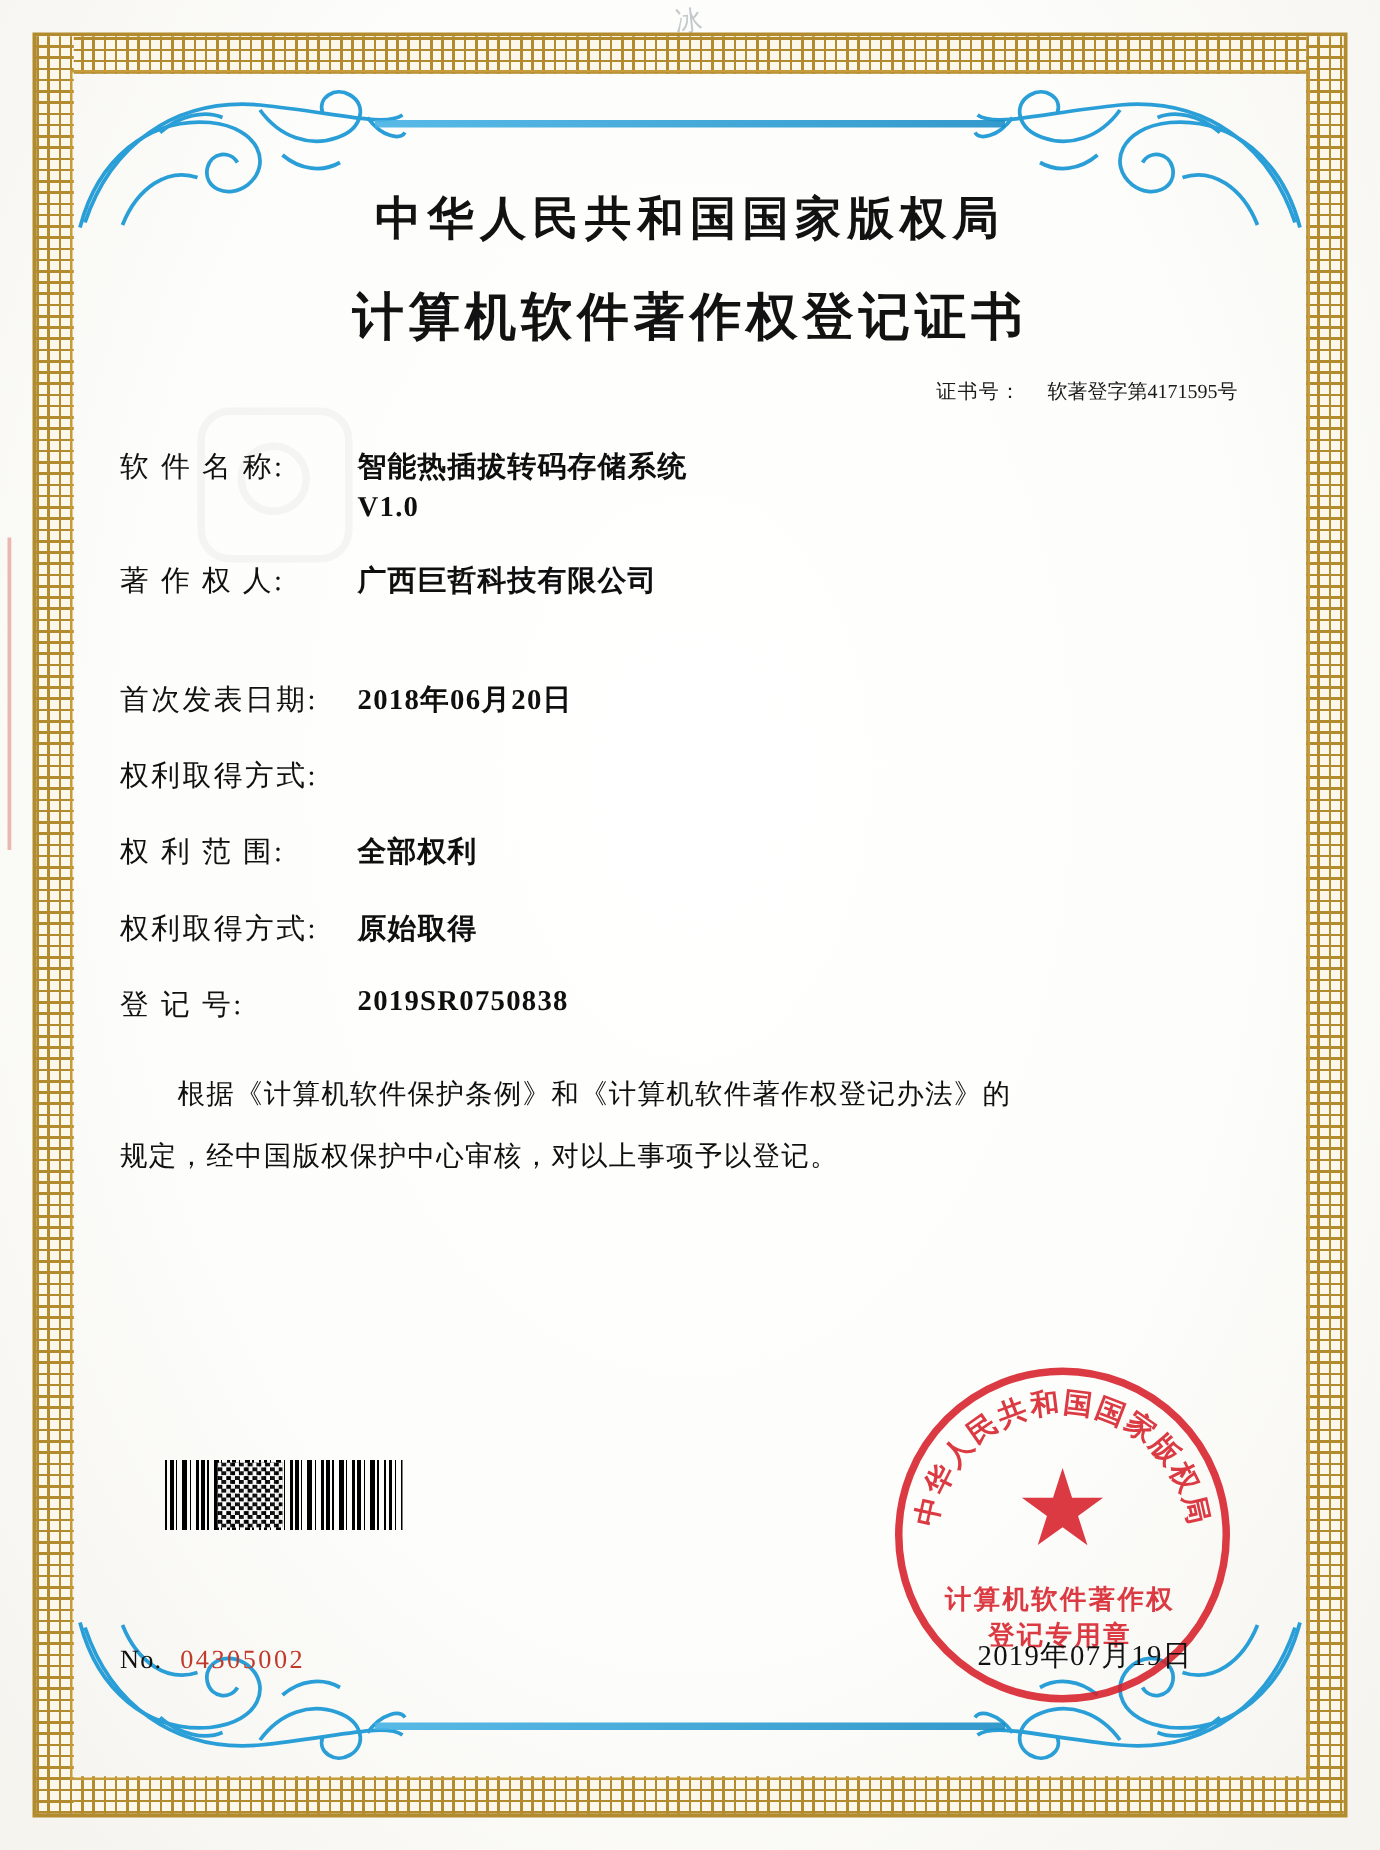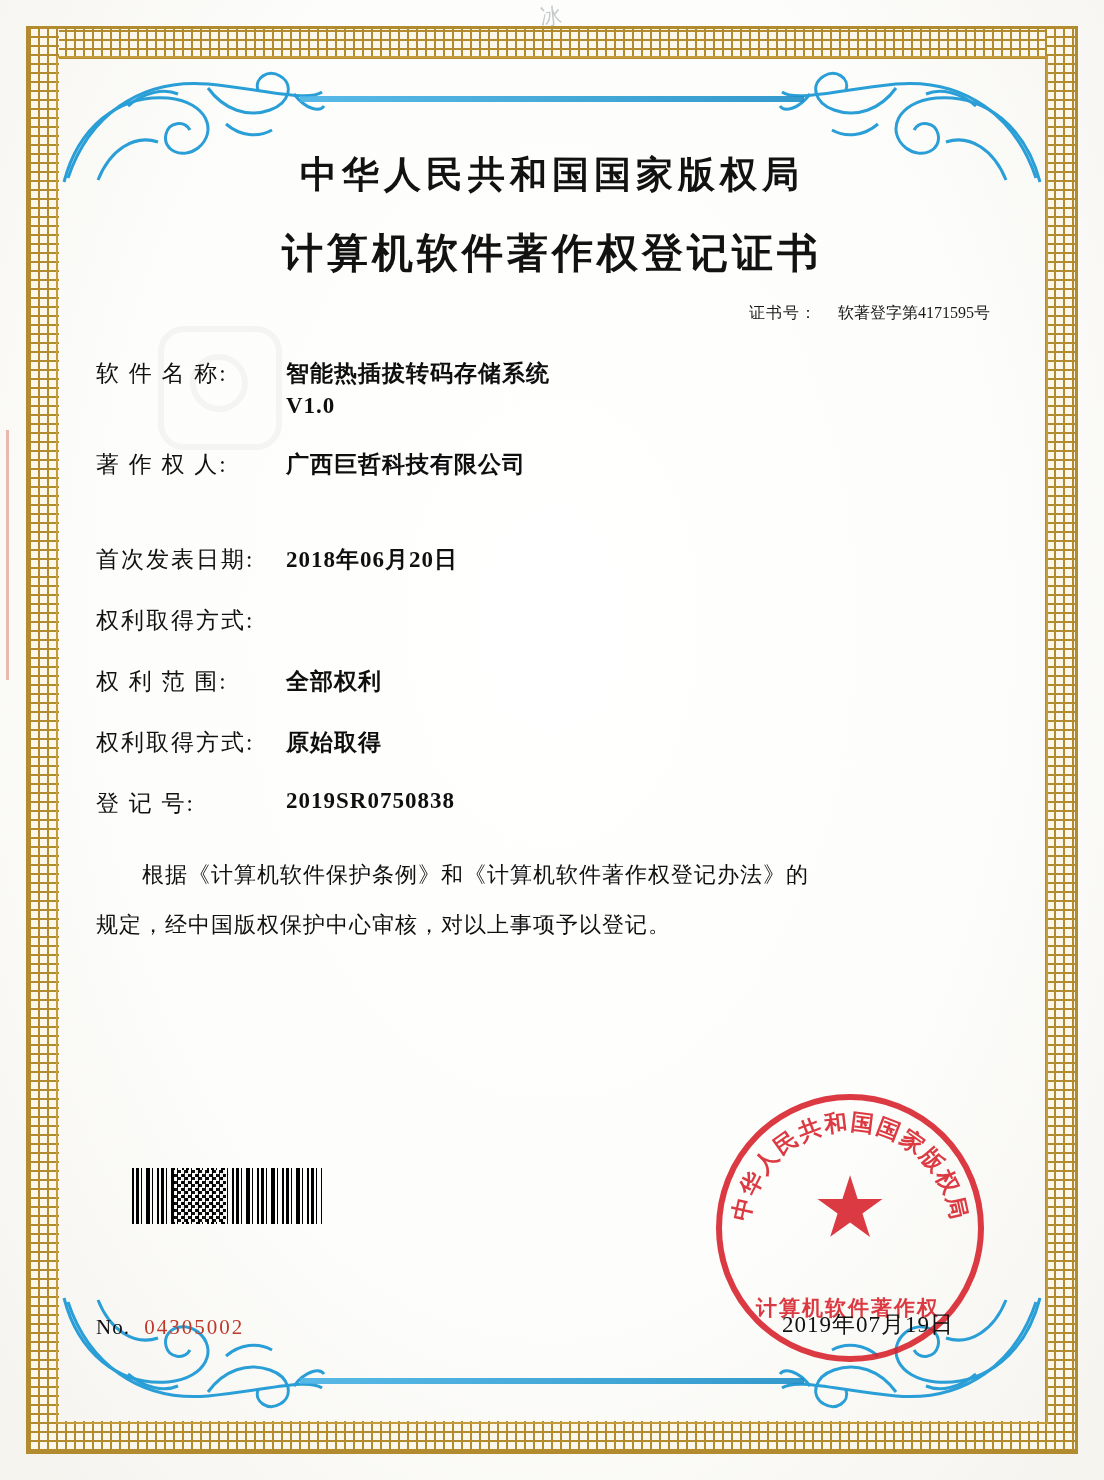--- a/index.html
+++ b/index.html
@@ -420,20 +420,21 @@
           <path id="arcpath" d="M 26 132 A 102 102 0 0 1 230 132"></path>
         </defs>
         <text font-size="23" font-weight="bold" fill="#d8202a" letter-spacing="2" font-family="DejaVu Serif, Liberation Serif, serif">
           <textPath href="#arcpath" startOffset="50%" text-anchor="middle">中华人民共和国国家版权局</textPath>
         </text>
       </svg>
     </div>
     <div class="seal-star">★</div>
     <div class="seal-text">
       <div>计算机软件著作权</div>
+      <div>登记专用章</div>
     </div>
   </div>
 
   <div class="footer-no">
     <span class="nolabel">No.</span>
     <span class="noval">04305002</span>
   </div>
 
   <div class="footer-date">2019年07月19日</div>
 

